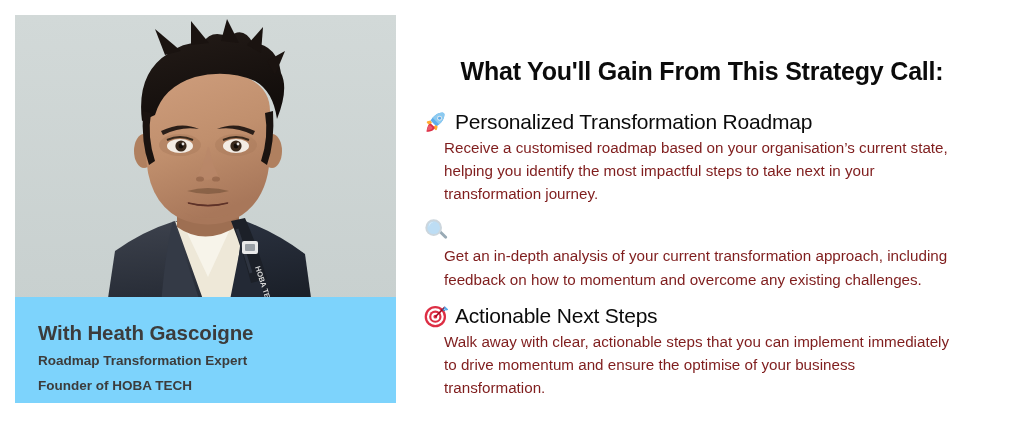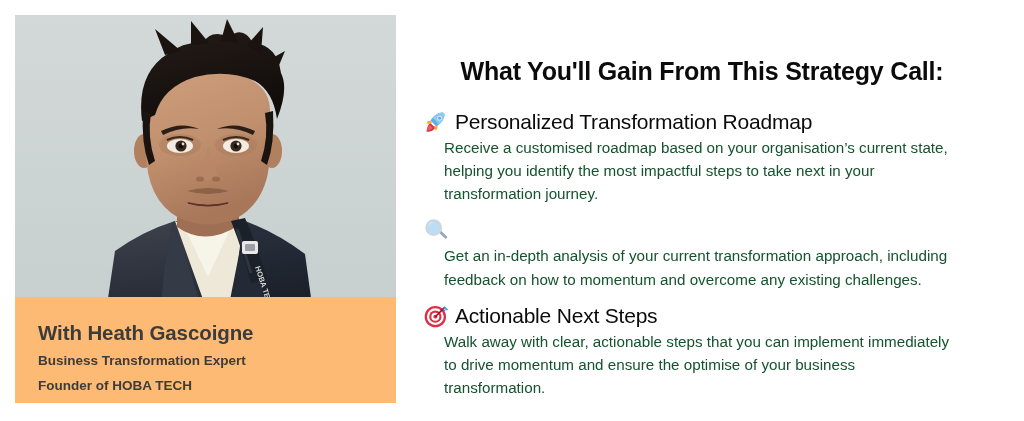--- a/index.html
+++ b/index.html
@@ -44,21 +44,21 @@
   }
 
   .photo-svg { display: block; width: 381px; height: 290px; }
 
   .caption-bar {
     position: absolute;
     left: 0;
     top: 282px;
     width: 381px;
     height: 106px;
-    background: #fdba74;
+    background: #7dd3fc;
     box-sizing: border-box;
     padding: 26px 0 0 23px;
   }
 
   .caption-name {
     font-size: 20.5px;
     font-weight: bold;
     color: #3c3c3c;
     letter-spacing: -0.1px;
     line-height: 1;
@@ -143,21 +143,21 @@
     letter-spacing: -0.2px;
     line-height: 1.15;
     white-space: nowrap;
   }
 
   .benefit-body {
     margin: 0;
     padding-left: 20px;
     font-size: 15.2px;
     line-height: 1.52;
-    color: #14532d;
+    color: #7f1d1d;
     width: 536px;
     box-sizing: border-box;
   }
 </style>
 </head>
 <body>
 
 <div class="page">
 
   <div class="speaker-card">
@@ -250,21 +250,21 @@
 
         <path d="M171 187 Q193 196 215 187 Q193 193 171 187 Z" fill="#7a4436"></path>
         <path d="M173 188 Q193 193 213 188" stroke="#5d3228" stroke-width="1.4" fill="none"></path>
 
         <path d="M170 198 Q193 208 216 198 Q193 212 170 198 Z" fill="#a87a5b" opacity="0.45"></path>
       </svg>
     </div>
 
     <div class="caption-bar">
       <div class="caption-name">With Heath Gascoigne</div>
-      <div class="caption-role">Business Transformation Expert</div>
+      <div class="caption-role">Roadmap Transformation Expert</div>
       <div class="caption-founder">Founder of HOBA TECH</div>
     </div>
 
   </div>
 
   <div class="benefits">
 
     <div class="benefits-title">What You'll Gain From This Strategy Call:</div>
 
     <div class="benefit-list">

